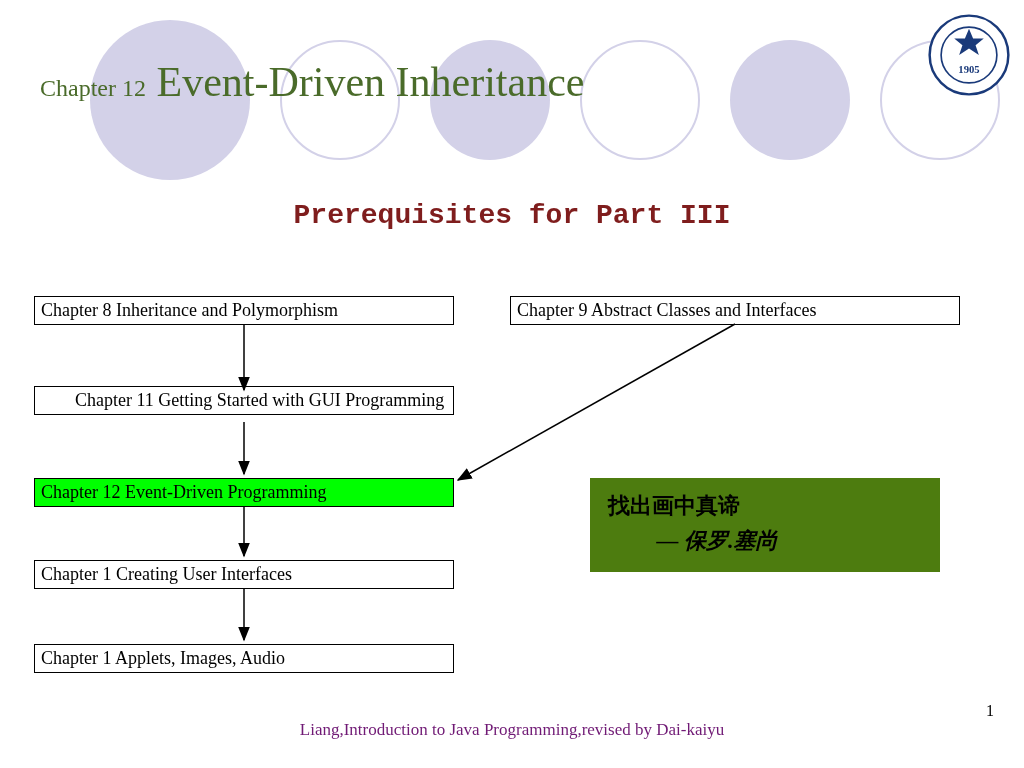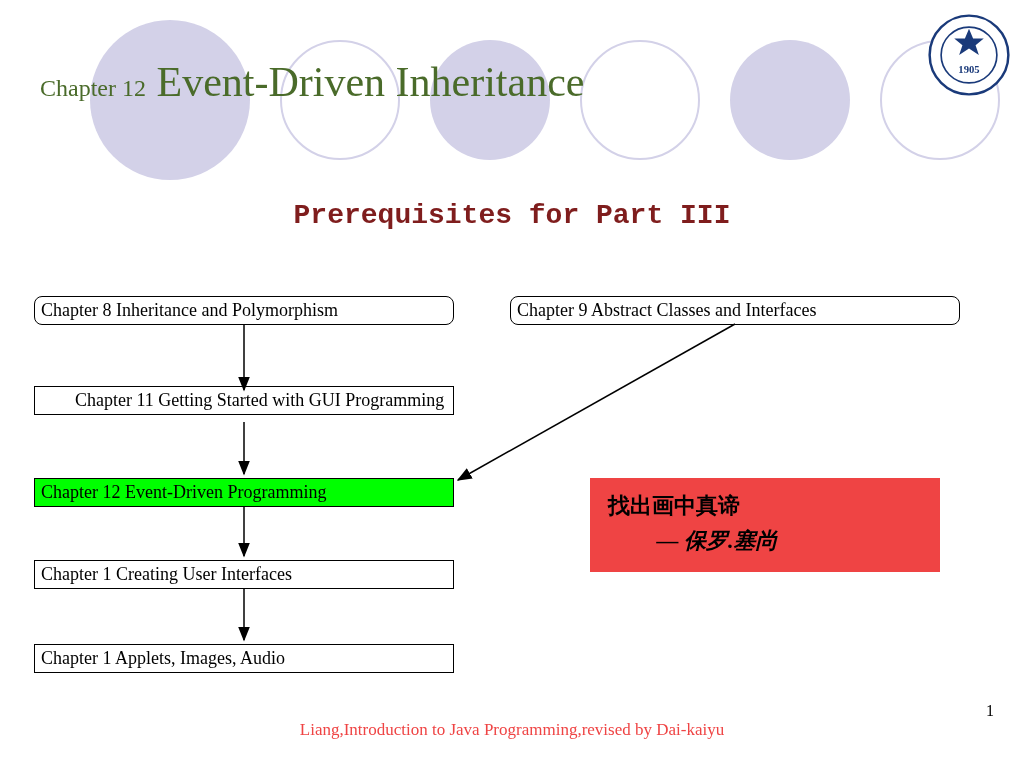--- a/index.html
+++ b/index.html
@@ -55,35 +55,35 @@
     position: absolute;
     border: 1.5px solid #000;
     background: #fff;
     font-size: 18px;
     padding: 3px 6px;
     white-space: nowrap;
   }
   .box.green { background: #00ff00; }
   .quote-box {
     position: absolute;
-    background: #ef4444;
+    background: #4d7c0f;
     padding: 10px 18px 14px 18px;
     font-family: "SimSun", serif;
     font-size: 22px;
     font-weight: bold;
     line-height: 1.6;
   }
   .quote-box .attr { padding-left: 2.2em; font-style: italic; }
   .footer-text {
     position: absolute;
     bottom: 28px;
     width: 100%;
     text-align: center;
     font-size: 17px;
-    color: #ef4444;
+    color: #701a75;
   }
   .page-num {
     position: absolute;
     bottom: 48px;
     right: 30px;
     font-size: 16px;
   }
   svg.arrows {
     position: absolute;
     top: 0; left: 0;
@@ -109,22 +109,22 @@
   <text x="50" y="72" text-anchor="middle" font-size="13" fill="#1a3a7a" font-weight="bold">1905</text>
   <path d="M50 18 L55 30 L68 30 L58 38 L62 50 L50 42 L38 50 L42 38 L32 30 L45 30 Z" fill="#1a3a7a"></path>
 </svg>
 
 <div class="title">
   <span class="small">Chapter 12</span><span> Event-Driven Inheritance</span>
 </div>
 
 <div class="subtitle">Prerequisites for Part III</div>
 
-<div class="box" style="left:34px; top:296px; width:420px;border-radius:8px;">Chapter 8 Inheritance and Polymorphism</div>
-<div class="box" style="left:510px;top:296px; width:450px;border-radius:8px;">Chapter 9 Abstract Classes and Interfaces</div>
+<div class="box" style="left:34px; top:296px; width:420px;">Chapter 8 Inheritance and Polymorphism</div>
+<div class="box" style="left:510px;top:296px; width:450px;">Chapter 9 Abstract Classes and Interfaces</div>
 <div class="box" style="left:34px; top:386px; width:420px;padding-left:40px;">Chapter 11 Getting Started with GUI Programming</div>
 <div class="box green" style="left:34px; top:478px; width:420px;">Chapter 12 Event-Driven Programming</div>
 <div class="box" style="left:34px; top:560px; width:420px;">Chapter 1 Creating User Interfaces</div>
 <div class="box" style="left:34px; top:644px; width:420px;">Chapter 1 Applets, Images, Audio</div>
 
 <div class="quote-box" style="left:590px; top:478px; width:350px;">
   <div>找出画中真谛</div>
   <div class="attr">— 保罗.塞尚</div>
 </div>
 

